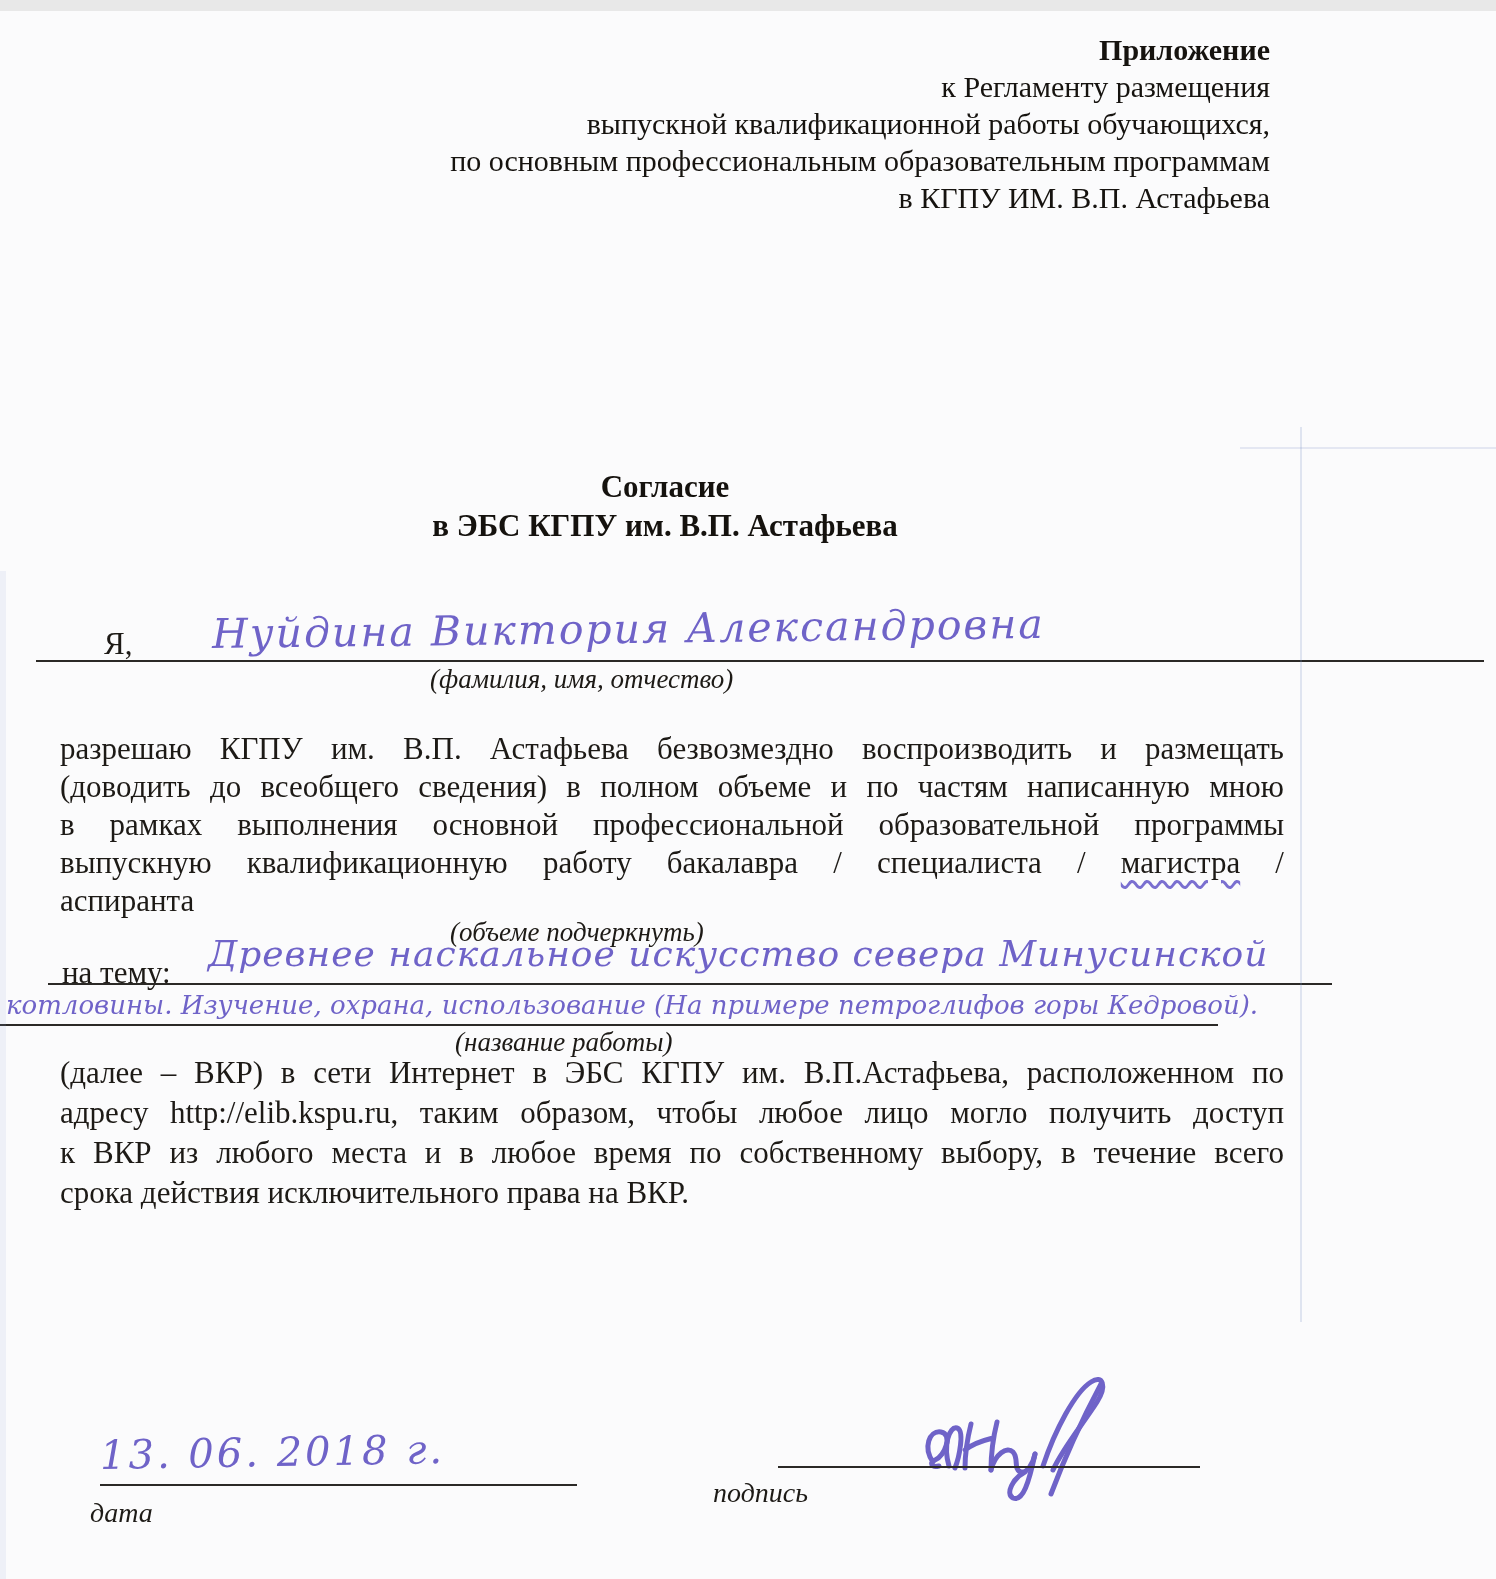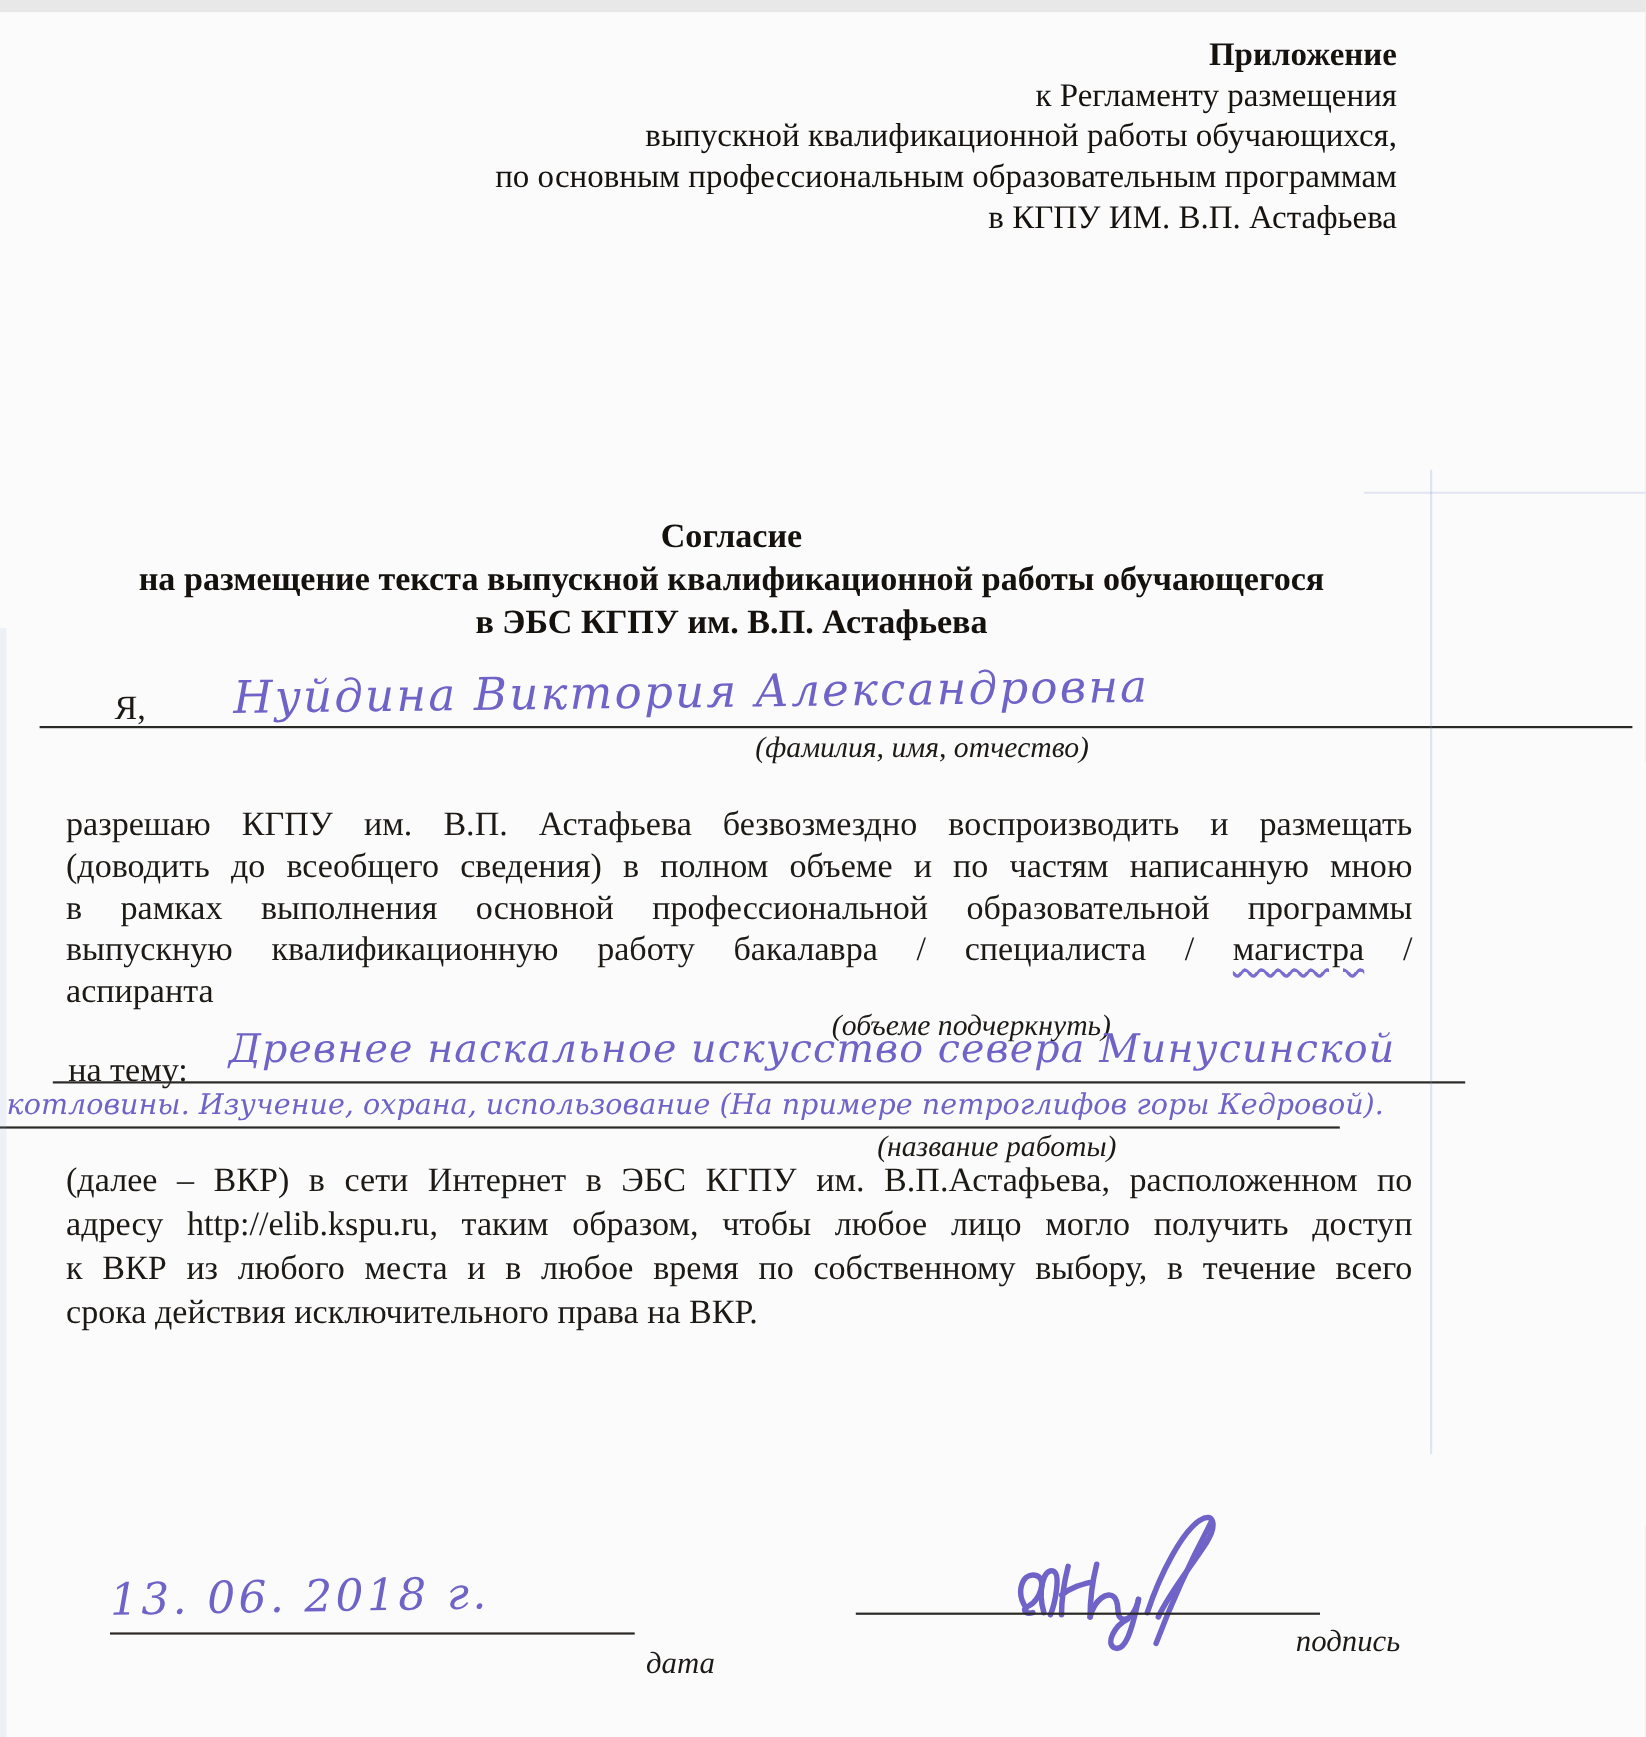--- a/index.html
+++ b/index.html
@@ -45,21 +45,21 @@
   .wavy{
     text-decoration:underline;
     text-decoration-style:wavy;
     text-decoration-color:#7a6fd0;
     text-decoration-thickness:2.5px;
     text-underline-offset:7px;
   }
   .caption{
     font-style:italic;
     font-size:27px;
-    text-align:right;
+    text-align:left;
     color:#1d1a16;
   }
   .prefix{font-size:31px;color:#1d1a16;}
   
   .hand{
     font-family:"DejaVu Serif","Liberation Serif",serif;
     font-style:italic;
     color:#6f63c8;
     white-space:nowrap;
   }
@@ -81,21 +81,20 @@
   <div class="abs header">
     <div class="h1">Приложение</div>
     <div>к Регламенту  размещения</div>
     <div>выпускной квалификационной работы обучающихся,</div>
     <div>по основным профессиональным образовательным программам</div>
     <div>в КГПУ ИМ. В.П. Астафьева</div>
   </div>
 
   <div class="abs doc-title">
     <div>Согласие</div>
-    <div>на размещение текста выпускной квалификационной работы обучающегося</div>
     <div>в ЭБС КГПУ им. В.П. Астафьева</div>
   </div>
 
   <div class="abs prefix" style="top:615px;left:104px;">Я,</div>
   <div class="abs hand hand-name">Нуйдина Виктория Александровна</div>
   <div class="rule" style="top:649px;left:36px;width:1448px;"></div>
   <div class="abs caption" style="top:653px;left:430px;width:560px;">(фамилия, имя, отчество)</div>
 
   <div class="abs p1">
     <div class="body-line">разрешаю КГПУ им. В.П. Астафьева безвозмездно воспроизводить и размещать</div>

